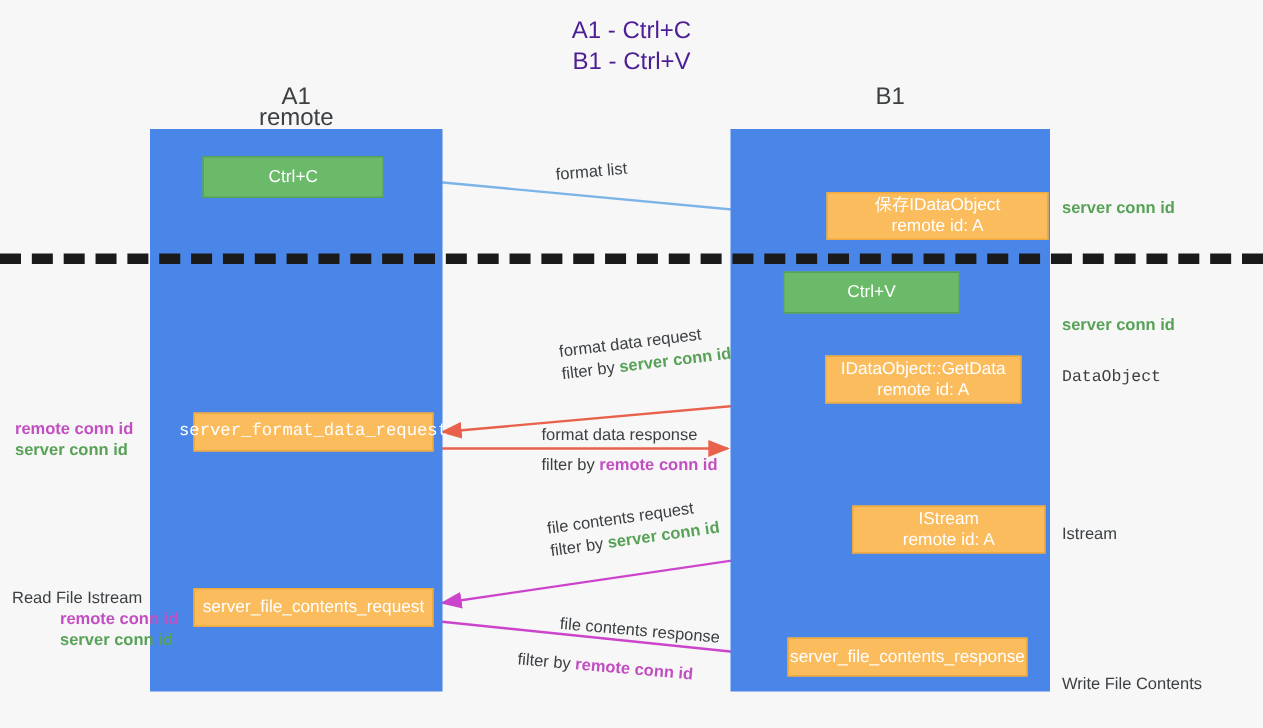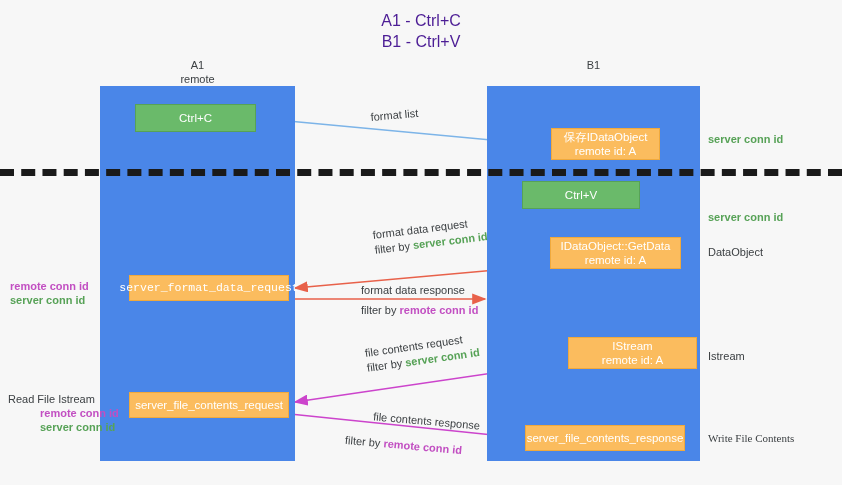--- a/index.html
+++ b/index.html
@@ -30,21 +30,21 @@
     width: 842px;
     text-align: center;
     font-size: 16px;
     color: #4c1d95;
     line-height: 21px;
   }
 
   
   .lane-header {
     text-align: center;
-    font-size: 11px;
+    font-size: 16px;
     color: #3c4043;
     line-height: 14px;
   }
   .lane-header .lane-title { display: block; }
   .lane-header .lane-sub { display: block; }
 
   
   .lane-body {
     background: #4a86e8;
   }
@@ -146,21 +146,21 @@
     <span class="lane-title">B1</span>
   </div>
 
   <div class="abs lane-body" style="left:100px; top:86px; width:195px; height:375px;"></div>
   <div class="abs lane-body" style="left:487px; top:86px; width:213px; height:375px;"></div>
 
   <div class="abs node green" style="left:135px; top:104px; width:121px; height:28px;">
     <span>Ctrl+C</span>
   </div>
 
-  <div class="abs node orange" style="left:551px; top:128px; width:109px; height:32px;">
+  <div class="abs node orange" style="left:551px; top:128px; width:148px; height:32px;">
     <span>保存IDataObject</span>
     <span class="ln2">remote id: A</span>
   </div>
 
   <div class="abs node green" style="left:522px; top:181px; width:118px; height:28px;">
     <span>Ctrl+V</span>
   </div>
 
   <div class="abs node orange" style="left:550px; top:237px; width:131px; height:32px;">
     <span>IDataObject::GetData</span>
@@ -220,29 +220,29 @@
   </div>
 
   <div class="abs side-note" style="left:708px; top:132px;">
     <span class="green">server conn id</span>
   </div>
 
   <div class="abs side-note" style="left:708px; top:210px;">
     <span class="green">server conn id</span>
   </div>
 
-  <div class="abs side-note right-lbl" style="left:708px; top:245px;">
+  <div class="abs side-note right-lbl" style="left:708px; top:245px;font-family:Liberation Mono, monospace;">
     <span>DataObject</span>
   </div>
 
   <div class="abs side-note right-lbl" style="left:708px; top:349px;">
     <span>Istream</span>
   </div>
 
-  <div class="abs side-note right-lbl" style="left:708px; top:431px;font-family:Liberation Serif, serif;">
+  <div class="abs side-note right-lbl" style="left:708px; top:449px;">
     <span>Write File Contents</span>
   </div>
 
   <div class="abs side-note" style="left:10px; top:279px;">
     <div class="magenta">remote conn id</div>
     <div class="green">server conn id</div>
   </div>
 
   <div class="abs side-note" style="left:8px; top:392px;">
     <div class="plain">Read File Istream</div>

